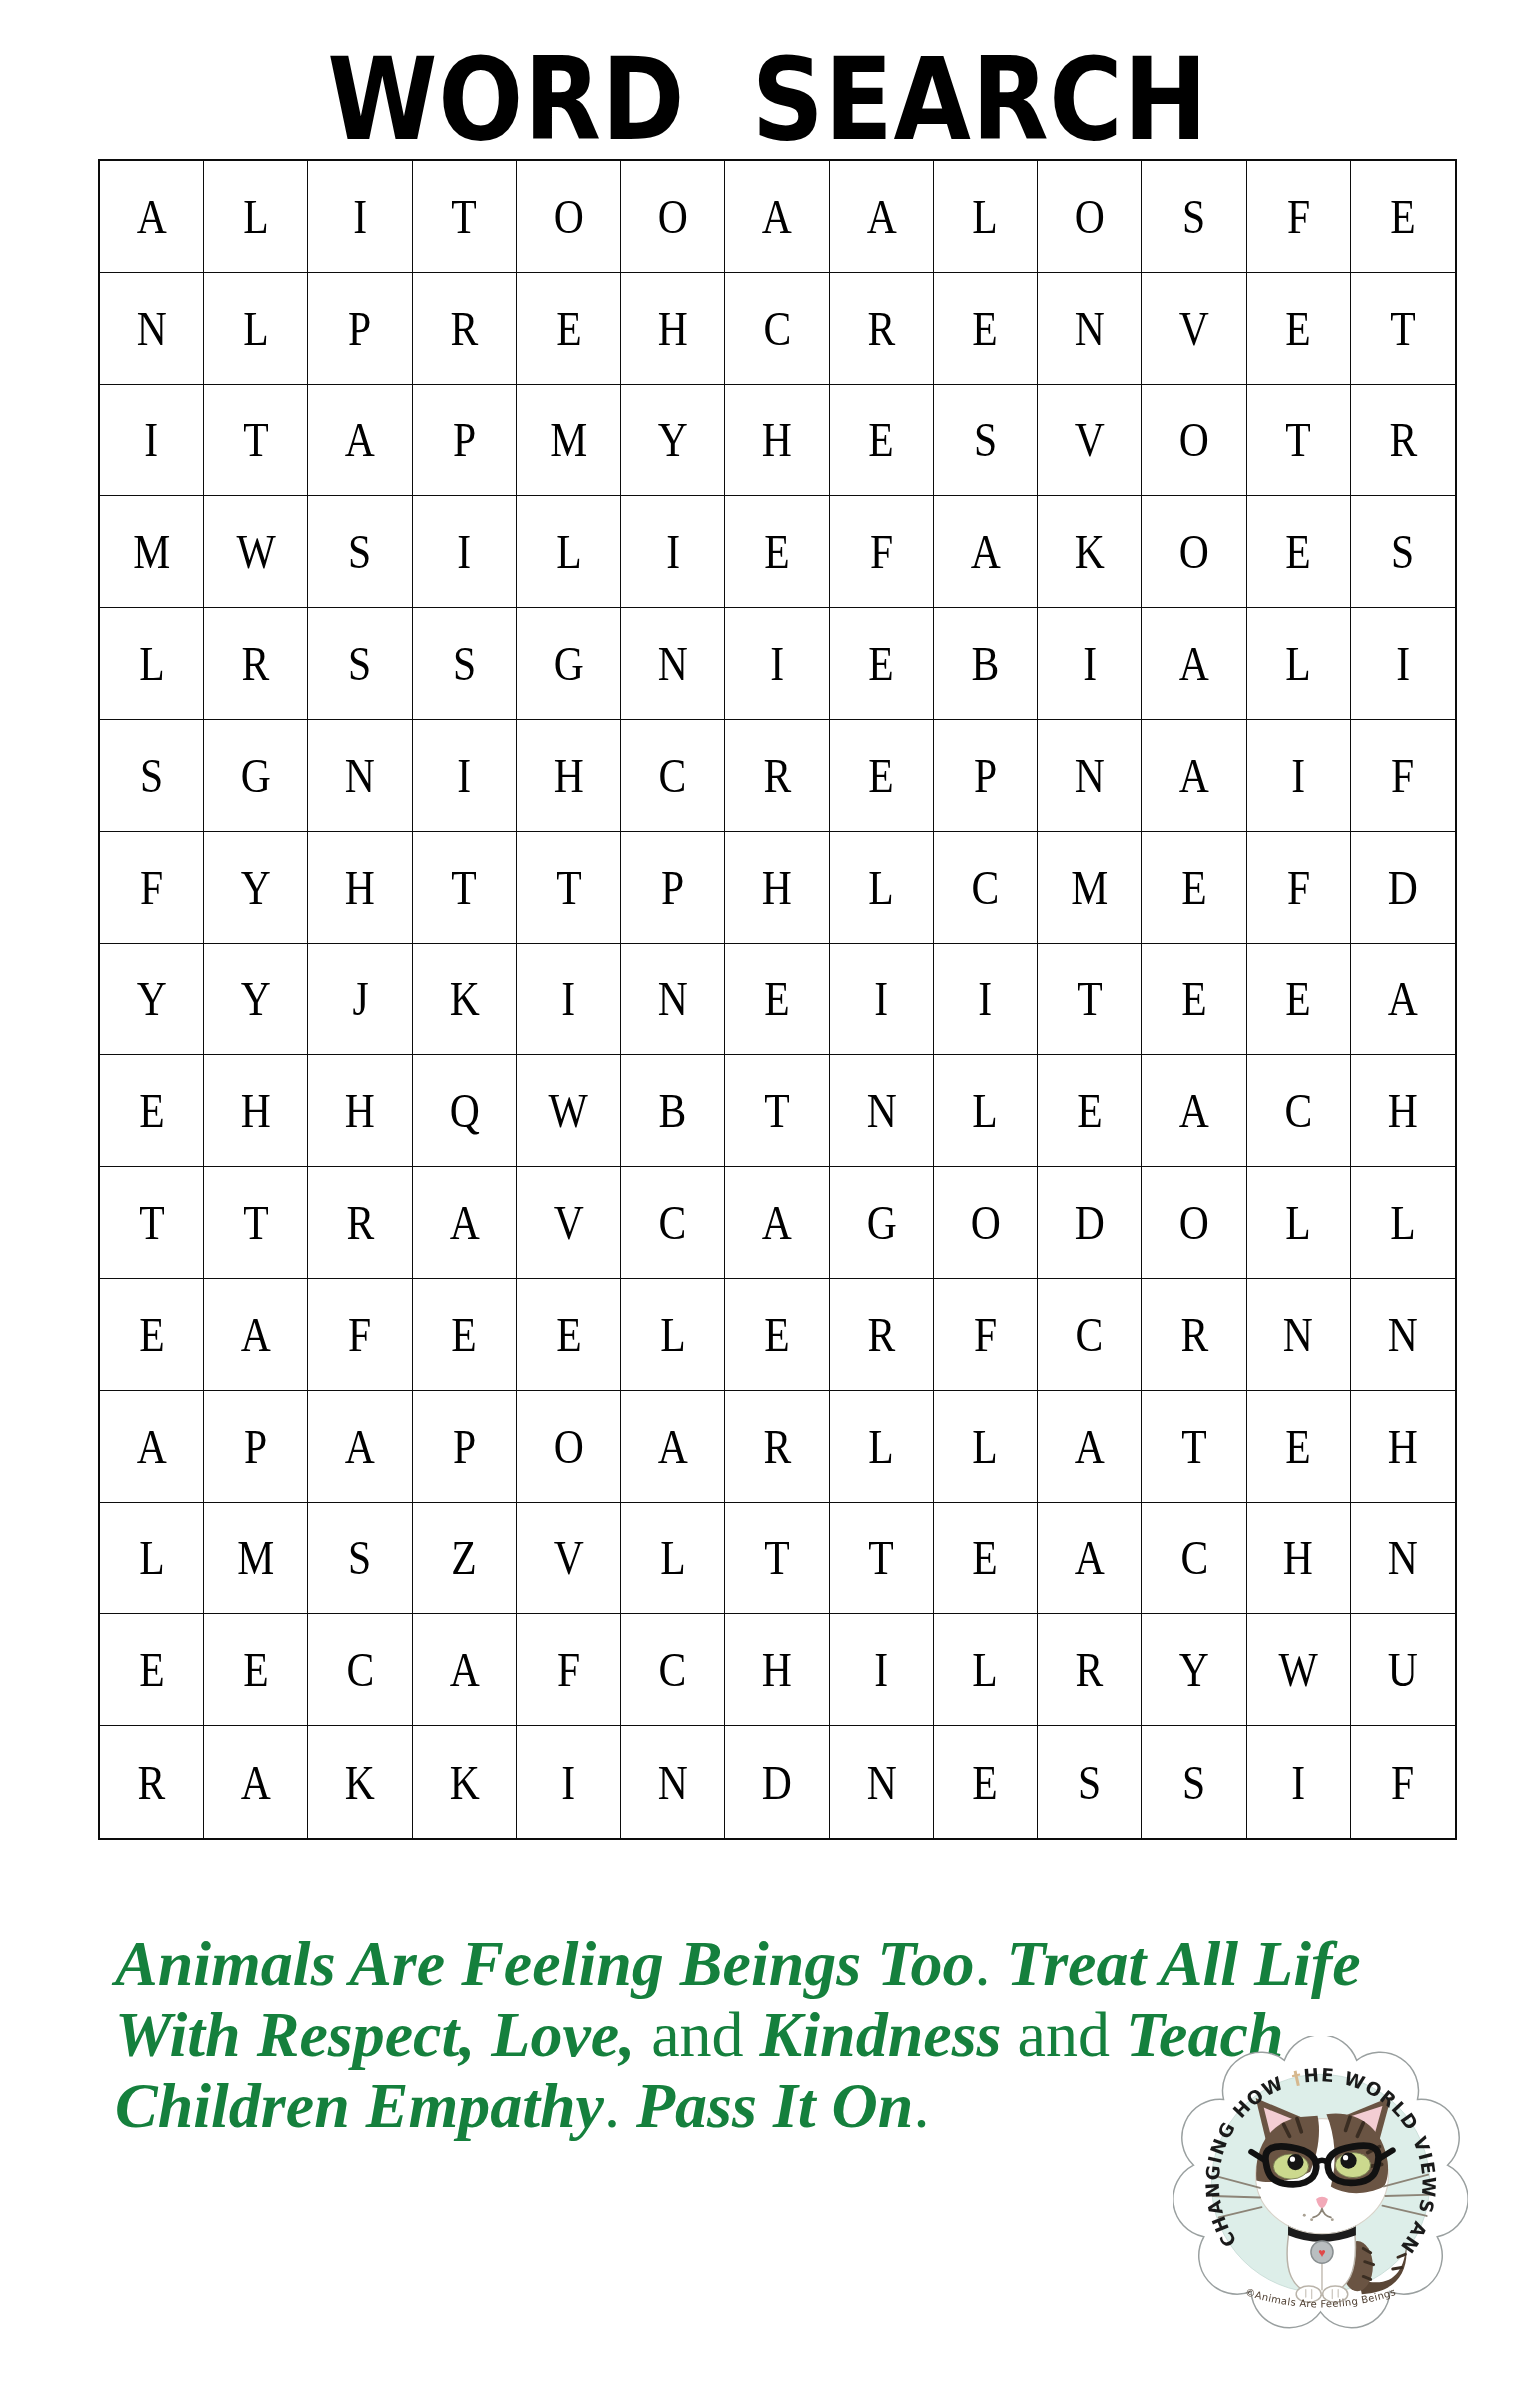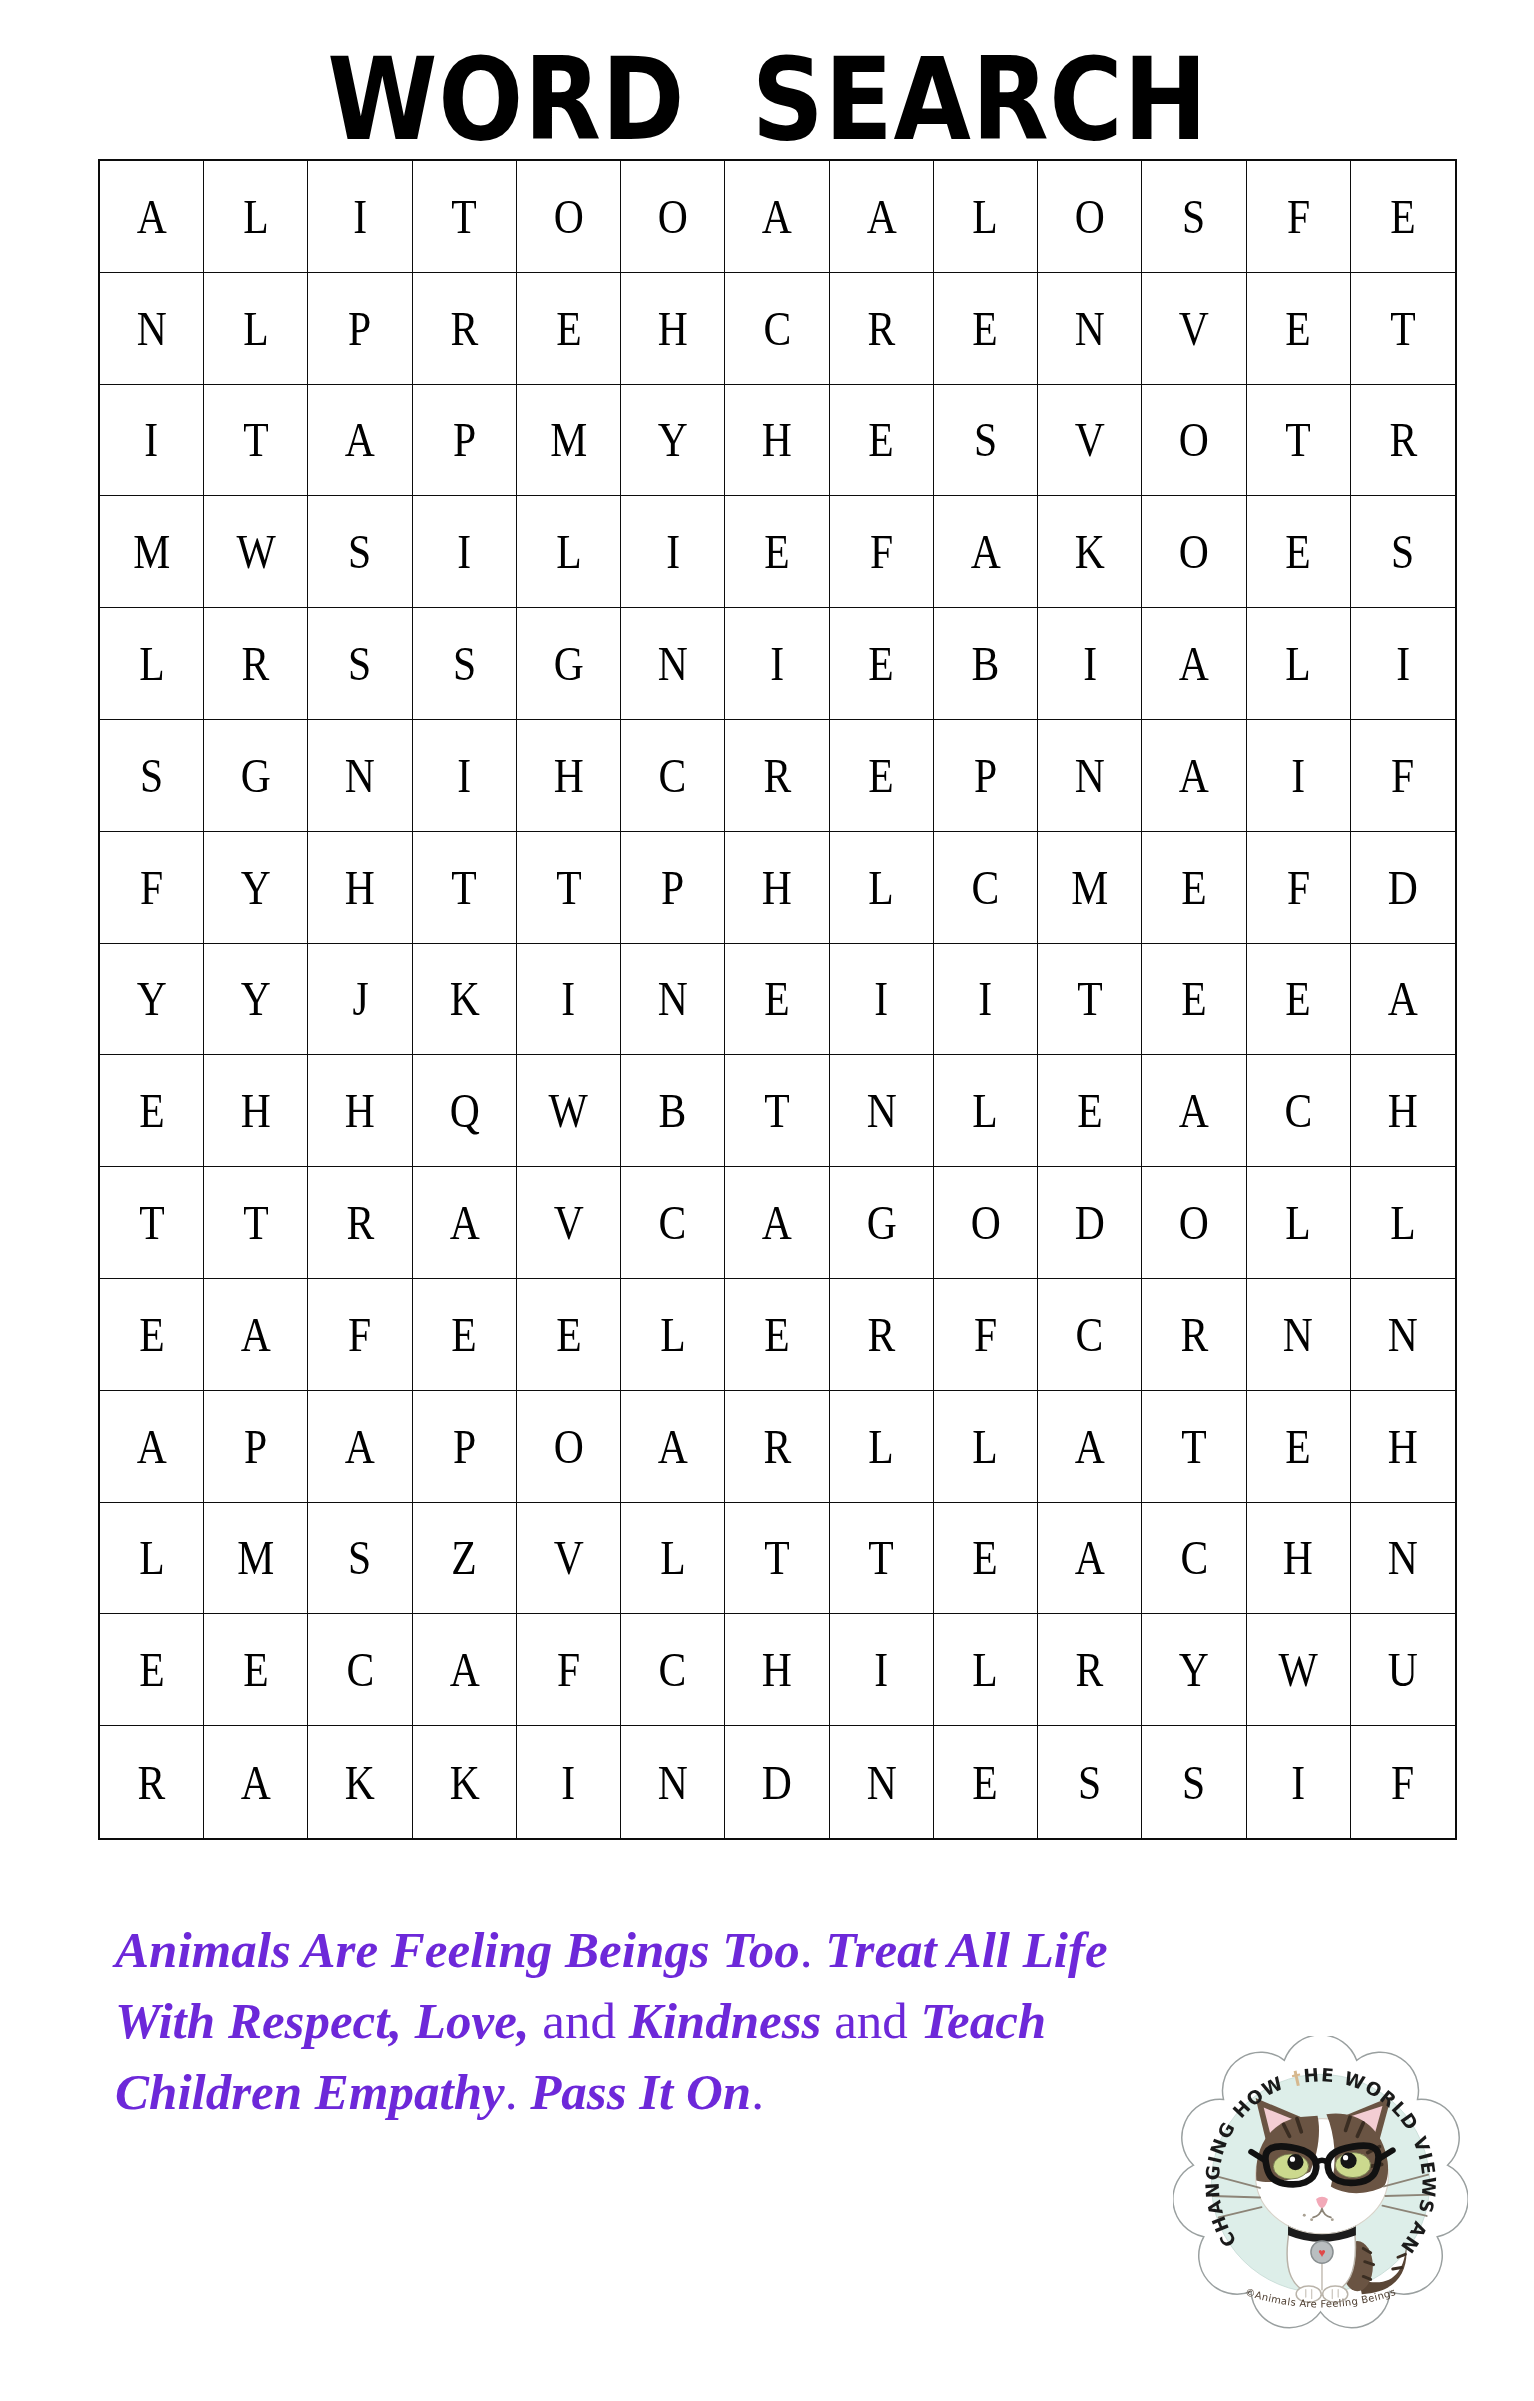--- a/index.html
+++ b/index.html
@@ -23,21 +23,21 @@
     display:flex;align-items:center;justify-content:center;
   }
   .cell:nth-child(13n){border-right:none;}
   .cell:nth-child(n+183){border-bottom:none;}
   .cell span{
     font-family:"Liberation Serif", serif;font-size:49px;line-height:1;
     display:inline-block;transform:scaleX(0.85);
   }
   .message{
     position:absolute;left:115px;top:1864px;width:1310px;
-    font-size:51px;line-height:71px;color:#6d28d9;font-family:Liberation Serif, serif;
+    font-size:64px;line-height:71px;color:#15803d;font-family:Liberation Serif, serif;
   }
   .message .emph{font-weight:bold;font-style:italic;}
   .message .plain{font-weight:normal;font-style:normal;}
   .logo{position:absolute;left:1173px;top:2036px;width:295px;height:295px;}
   .arc-text{font-family:"DejaVu Sans", sans-serif;font-weight:bold;font-size:25px;letter-spacing:2px;fill:#1a1a1a;}
   .copyright-text{font-family:"DejaVu Sans", sans-serif;font-size:13.5px;letter-spacing:0.5px;fill:#4a3a2c;}
 </style>
 </head>
 <body>
 

